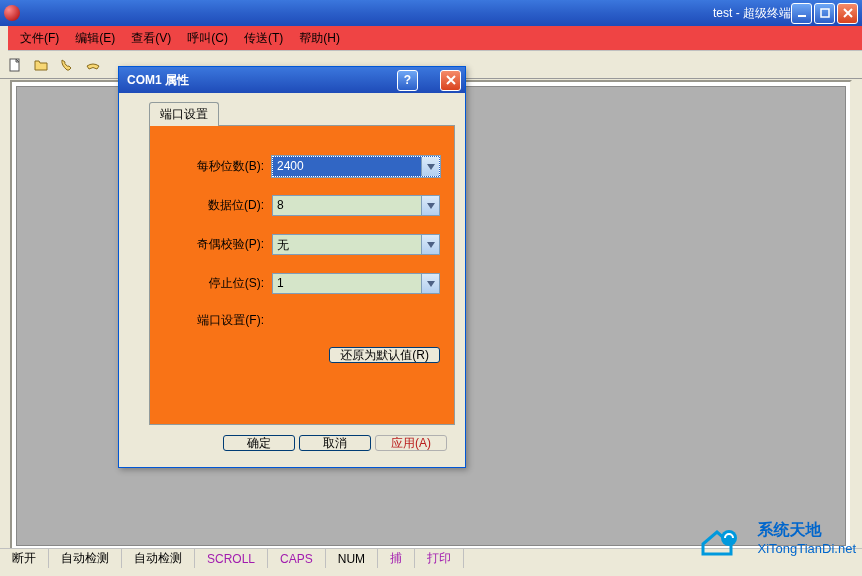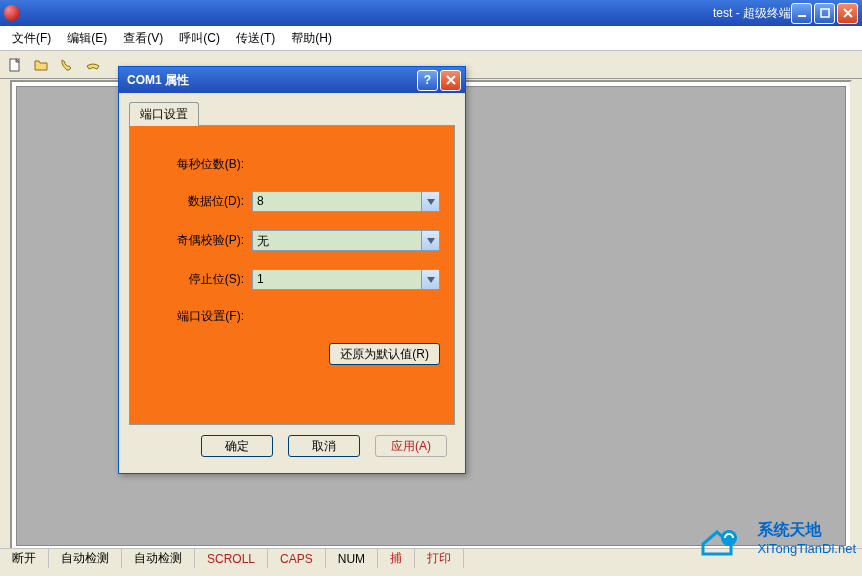--- a/index.html
+++ b/index.html
@@ -9,65 +9,65 @@
 .main-titlebar { height: 26px; background: linear-gradient(to bottom, #3b77dd 0%, #2b5fc9 50%, #1e4bb8 100%); display: flex; align-items: center; padding: 0 4px; color: #fff; }
 .main-titlebar .app-icon { width: 16px; height: 16px; background: radial-gradient(circle at 30% 30%, #f88, #a00); border-radius: 50%; margin-right: 6px; }
 .main-titlebar .title { flex: 1; font-weight: normal; text-align: right; }
 .main-titlebar .win-buttons { display: flex; gap: 2px; }
 .win-btn { width: 21px; height: 21px; border: 1px solid #fff; border-radius: 3px; display: flex; align-items: center; justify-content: center; color: #fff; font-weight: bold; font-size: 10px; cursor: pointer; }
 .win-btn.min { background: linear-gradient(to bottom, #6fa7f5, #2b5fc9); }
 .win-btn.max { background: linear-gradient(to bottom, #6fa7f5, #2b5fc9); }
 .win-btn.close { background: linear-gradient(to bottom, #f58b69, #d9431f); }
 
 
-.menubar { height: 22px; background: #ffffff; border-bottom: 1px solid #c0c0c0; display: flex; align-items: center; padding: 12px 4px; }
+.menubar { height: 22px; background: #ef4444; border-bottom: 1px solid #c0c0c0; display: flex; align-items: center; padding: 12px 4px; margin-left: 8px; }
 .menubar .menu-item { padding: 2px 8px; cursor: pointer; }
 
 
 .toolbar { height: 28px; background: #ece9d8; border-bottom: 1px solid #999; display: flex; align-items: center; padding: 0 6px; gap: 8px; }
 .toolbar .tool-icon { width: 18px; height: 18px; cursor: pointer; display: flex; align-items: center; justify-content: center; }
 
 
 .main-content { position: absolute; top: 80px; left: 10px; right: 10px; bottom: 24px; background: #fff; border: 2px inset #ece9d8; }
 .main-inner { position: absolute; top: 4px; left: 4px; right: 4px; bottom: 4px; background: #b0b0b0; border: 1px solid #888; }
 
 
 .statusbar { position: absolute; bottom: 8px; left: 0; right: 0; height: 20px; background: #ece9d8; border-top: 1px solid #c0c0c0; display: flex; align-items: center; }
 .statusbar .cell { padding: 0 12px; border-right: 1px solid #c0c0c0; height: 100%; display: flex; align-items: center; color: #000; }
-.statusbar .cell.dim { color: #b91c1c; }
+.statusbar .cell.dim { color: #a21caf; }
 
 
 .dialog { position: absolute; left: 118px; top: 66px; width: 348px; background: #ece9d8; border: 1px solid #0056d6; box-shadow: 2px 2px 6px rgba(0,0,0,0.3); }
-.dialog-titlebar { height: 26px; background: linear-gradient(to bottom, #3b77dd 0%, #1e4bb8 100%); display: flex; align-items: center; padding: 0 4px; color: #fff; font-weight: bold; }
+.dialog-titlebar { height: 26px; background: linear-gradient(to bottom, #3b77dd 0%, #1e4bb8 100%); display: flex; align-items: center; padding: 0 4px; color: #fff; font-weight: bold; gap: 20px; }
 .dialog-titlebar .title { flex: 1; padding-left: 4px; }
 .dialog-titlebar .dlg-btn { width: 21px; height: 21px; border: 1px solid #fff; border-radius: 3px; display: flex; align-items: center; justify-content: center; font-weight: bold; cursor: pointer; margin-left: 2px; }
 .dialog-titlebar .help { background: linear-gradient(to bottom, #6fa7f5, #2b5fc9); color: #fff; }
 .dialog-titlebar .close { background: linear-gradient(to bottom, #f58b69, #d9431f); color: #fff; }
 
-.dialog-body { padding: 8px 10px 12px 10px; }
+.dialog-body { padding: 8px 10px 12px 10px; margin-left: 20px; }
 
 
 .tab-strip { display: flex; position: relative; top: 1px; }
 .tab { background: #ece9d8; border: 1px solid #919b9c; border-bottom: none; border-radius: 3px 3px 0 0; padding: 3px 10px; cursor: pointer; position: relative; z-index: 2; }
 .tab-panel { border: 1px solid #919b9c; background: #f97316; padding: 30px 14px 14px 14px; min-height: 300px; }
 
 
 .form-row { display: flex; align-items: center; margin-bottom: 18px; }
 .form-row label { width: 100px; text-align: right; margin-right: 8px; }
 .select-wrap { position: relative; flex: 1; }
 .select-wrap.selected .sel { background: #3166c4; color: #fff; border: 1px dotted #fff; outline: 1px solid #7f9db9; }
 .sel { width: 100%; height: 21px; background: #d5e5c9; border: 1px solid #7f9db9; padding: 2px 22px 2px 4px; position: relative; cursor: pointer; }
 .sel-arrow { position: absolute; right: 1px; top: 1px; width: 18px; height: 19px; background: linear-gradient(to bottom, #dbeaf9, #b3cff0); border-left: 1px solid #7f9db9; display: flex; align-items: center; justify-content: center; }
 .sel-arrow svg { width: 8px; height: 6px; }
 
 .restore-row { display: flex; justify-content: flex-end; margin-top: 8px; }
 
 
-.dialog-buttons { display: flex; justify-content: flex-end; gap: 15px; padding: 10px 8px 4px 8px; }
-.btn { min-width: 72px; height: 22px; background: #ece9d8; border: 1px solid #003c74; border-radius: 3px; cursor: pointer; padding: 0 10px; display: flex; align-items: center; justify-content: center; }
+.dialog-buttons { display: flex; justify-content: flex-end; gap: 4px; padding: 10px 8px 4px 8px; }
+.btn { min-width: 72px; height: 16px; background: #ece9d8; border: 1px solid #003c74; border-radius: 3px; cursor: pointer; padding: 0 10px; display: flex; align-items: center; justify-content: center; }
 .btn:disabled, .btn.disabled { color: #b91c1c; border-color: #b0b0b0; cursor: default; }
 
 
 .watermark { position: absolute; right: 6px; bottom: 18px; display: flex; align-items: center; gap: 20px; pointer-events: none; }
 .watermark .logo { width: 40px; height: 40px; }
 .watermark .wm-text { text-align: left; }
 .watermark .wm-text .cn { color: #0066cc; font-size: 16px; font-weight: bold; }
 .watermark .wm-text .url { color: #0066cc; font-size: 13px; }
 </style>
 </head>
@@ -154,20 +154,28 @@
     </div>
   </div>
   <div class="dialog-body">
     <div class="tab-strip">
       <div class="tab">端口设置</div>
     </div>
     <div class="tab-panel">
 
       <div class="form-row">
         <label>每秒位数(B):</label>
+        <div class="select-wrap selected">
+          <div class="sel">2400</div>
+          <div class="sel-arrow">
+              <svg viewBox="0 0 8 6">
+                <path d="M0 0 L8 0 L4 6 Z" fill="#4d6185"></path>
+              </svg>
+            </div>
+        </div>
       </div>
 
       <div class="form-row">
         <label>数据位(D):</label>
         <div class="select-wrap">
           <div class="sel">8</div>
           <div class="sel-arrow">
               <svg viewBox="0 0 8 6">
                 <path d="M0 0 L8 0 L4 6 Z" fill="#4d6185"></path>
               </svg>

